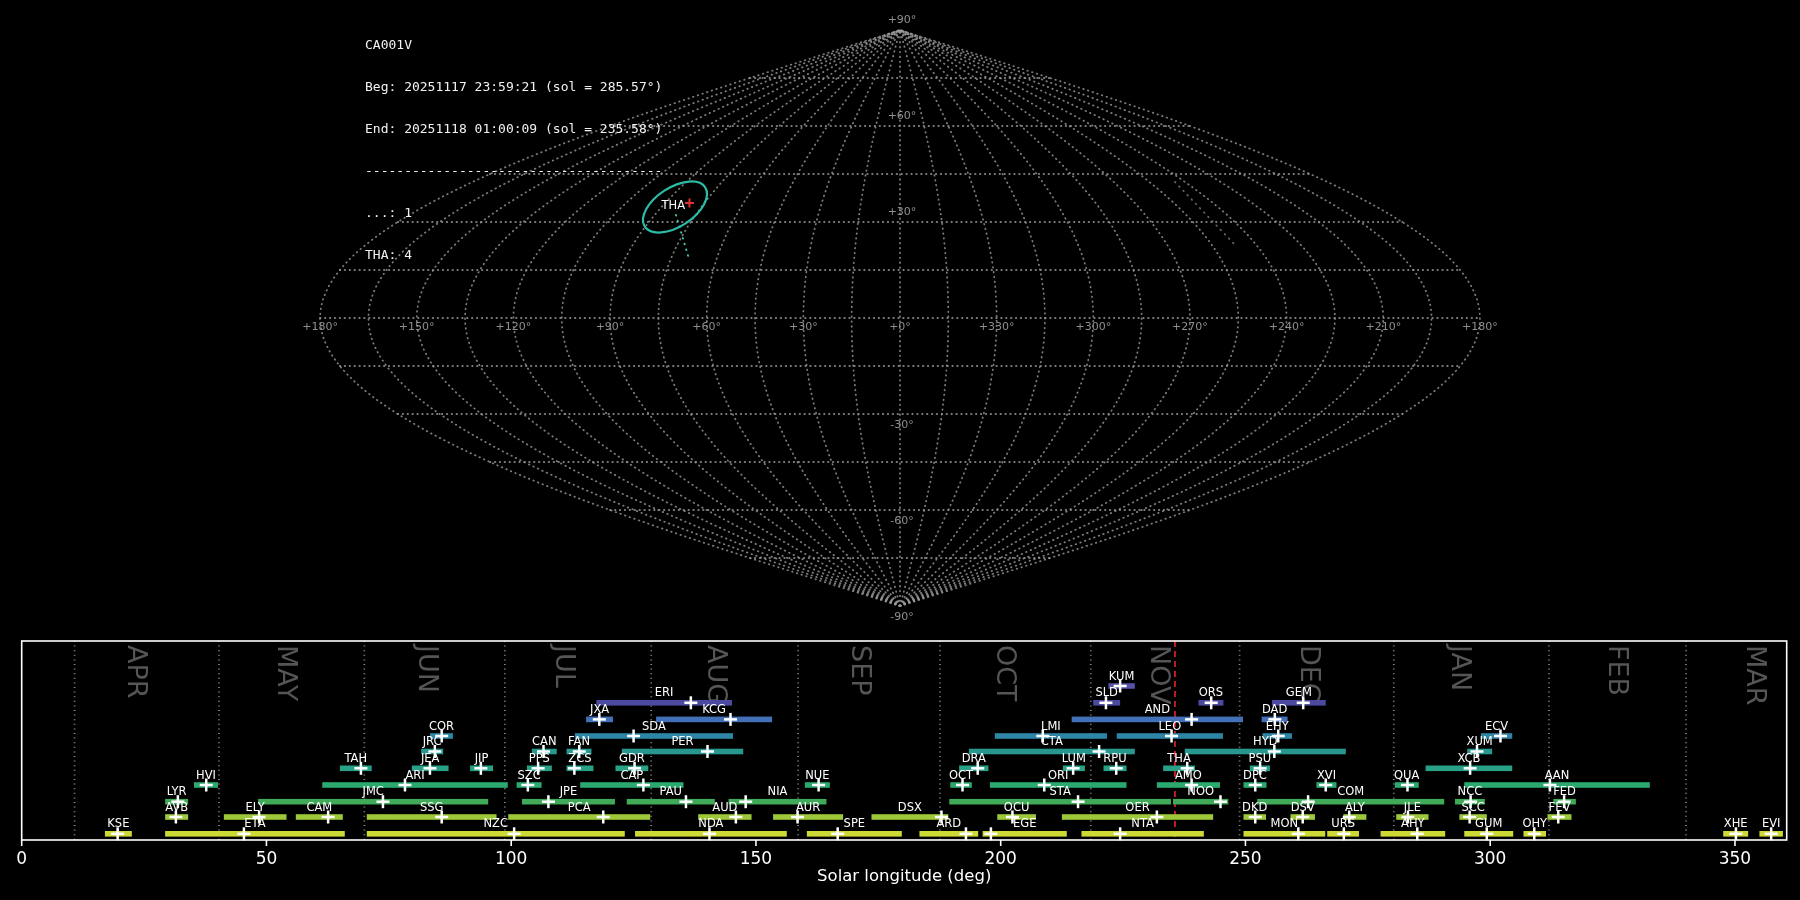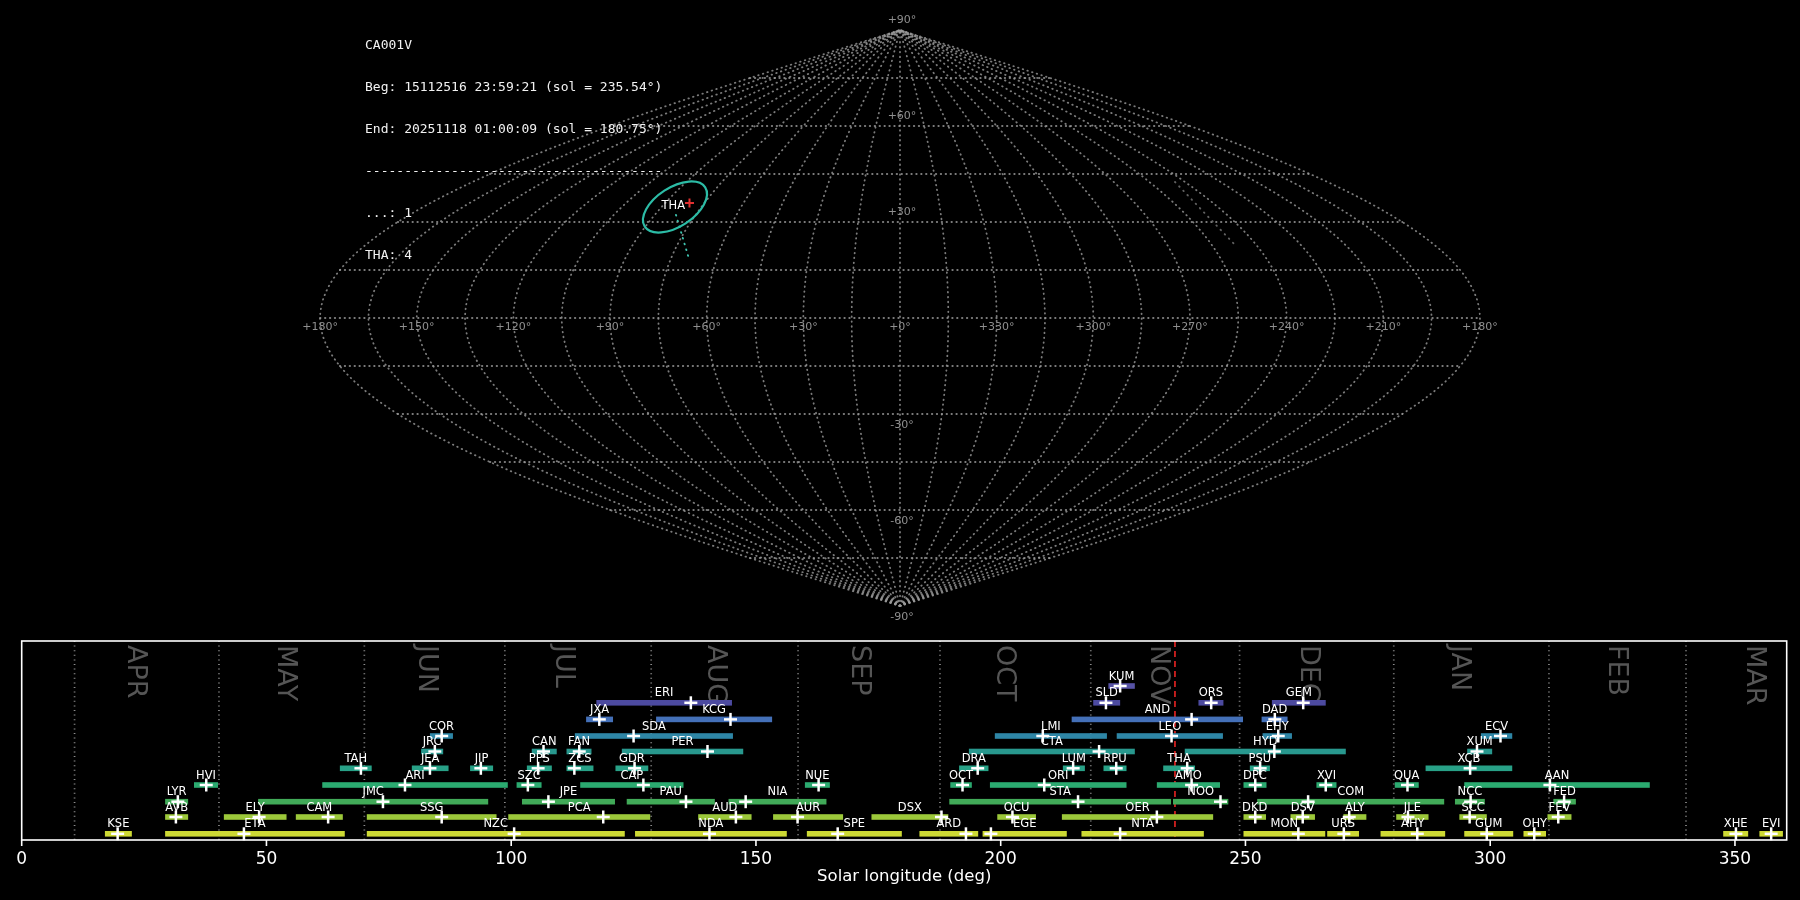--- a/index.html
+++ b/index.html
@@ -816,19 +816,19 @@
         <text x="1245.45" y="864" fill="#ffffff" font-size="17" text-anchor="middle">250</text>
         <line x1="1490.1999999999998" y1="840" x2="1490.1999999999998" y2="846" stroke="#ffffff" stroke-width="1.6"></line>
         <text x="1490.1999999999998" y="864" fill="#ffffff" font-size="17" text-anchor="middle">300</text>
         <line x1="1734.9499999999998" y1="840" x2="1734.9499999999998" y2="846" stroke="#ffffff" stroke-width="1.6"></line>
         <text x="1734.9499999999998" y="864" fill="#ffffff" font-size="17" text-anchor="middle">350</text>
         <text x="904.2" y="881" fill="#ffffff" font-size="16.5" text-anchor="middle">Solar longitude (deg)</text>
       </g>
     </svg>
   <div class="hdr">
     <div>CA001V</div>
-    <div>Beg: 15112516 23:59:21 (sol = 235.54°)</div>
-    <div>End: 20251118 01:00:09 (sol = 180.75°)</div>
+    <div>Beg: 20251117 23:59:21 (sol = 285.57°)</div>
+    <div>End: 20251118 01:00:09 (sol = 235.58°)</div>
     <div>--------------------------------------</div>
     <div>...: 1</div>
     <div>THA: 4</div>
   </div>
 </div>
 
 </body></html>

